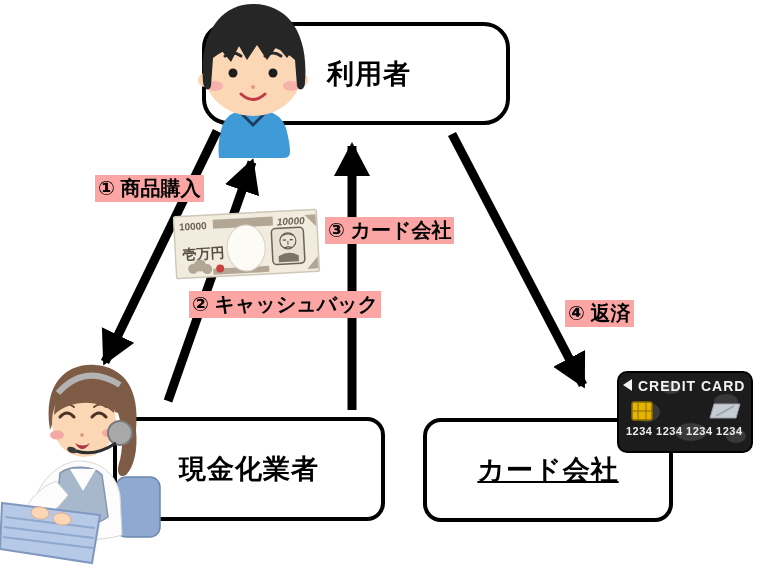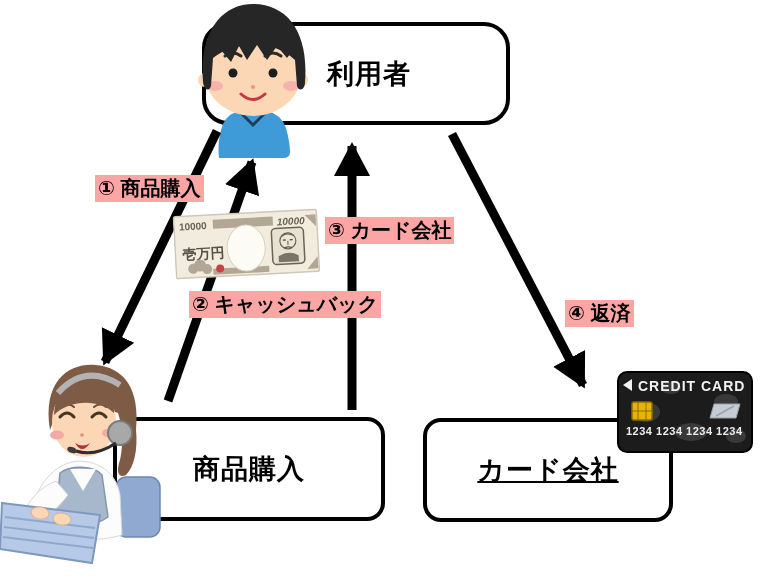--- a/index.html
+++ b/index.html
@@ -30,21 +30,21 @@
 </style>
 </head>
 <body>
 
 <div class="canvas">
 
   <div class="node-box" id="user-box">
     <span class="node-label">利用者</span>
   </div>
   <div class="node-box" id="cash-box">
-    <span class="node-label">商品購入</span>
+    <span class="node-label">現金化業者</span>
   </div>
   <div class="node-box" id="cardco-box">
     <span class="node-label">カード会社</span>
   </div>
 
   <svg class="illus" style="left:195px;top:0px;" width="120" height="162" viewBox="0 0 120 162">
     <g>
       <rect x="48" y="100" width="22" height="16" fill="#f3c9a6"></rect>
       <path d="M24,158 Q22,140 28,124 Q34,112 46,111 L72,111 Q86,114 91,128 Q95,143 95,152 Q95,158 88,158 L30,158 Q24,158 24,158 Z" fill="#3e9bd8"></path>
       <path d="M44,111 L58,125 L72,111" fill="none" stroke="#1c3d5f" stroke-width="3" stroke-linecap="round"></path>

